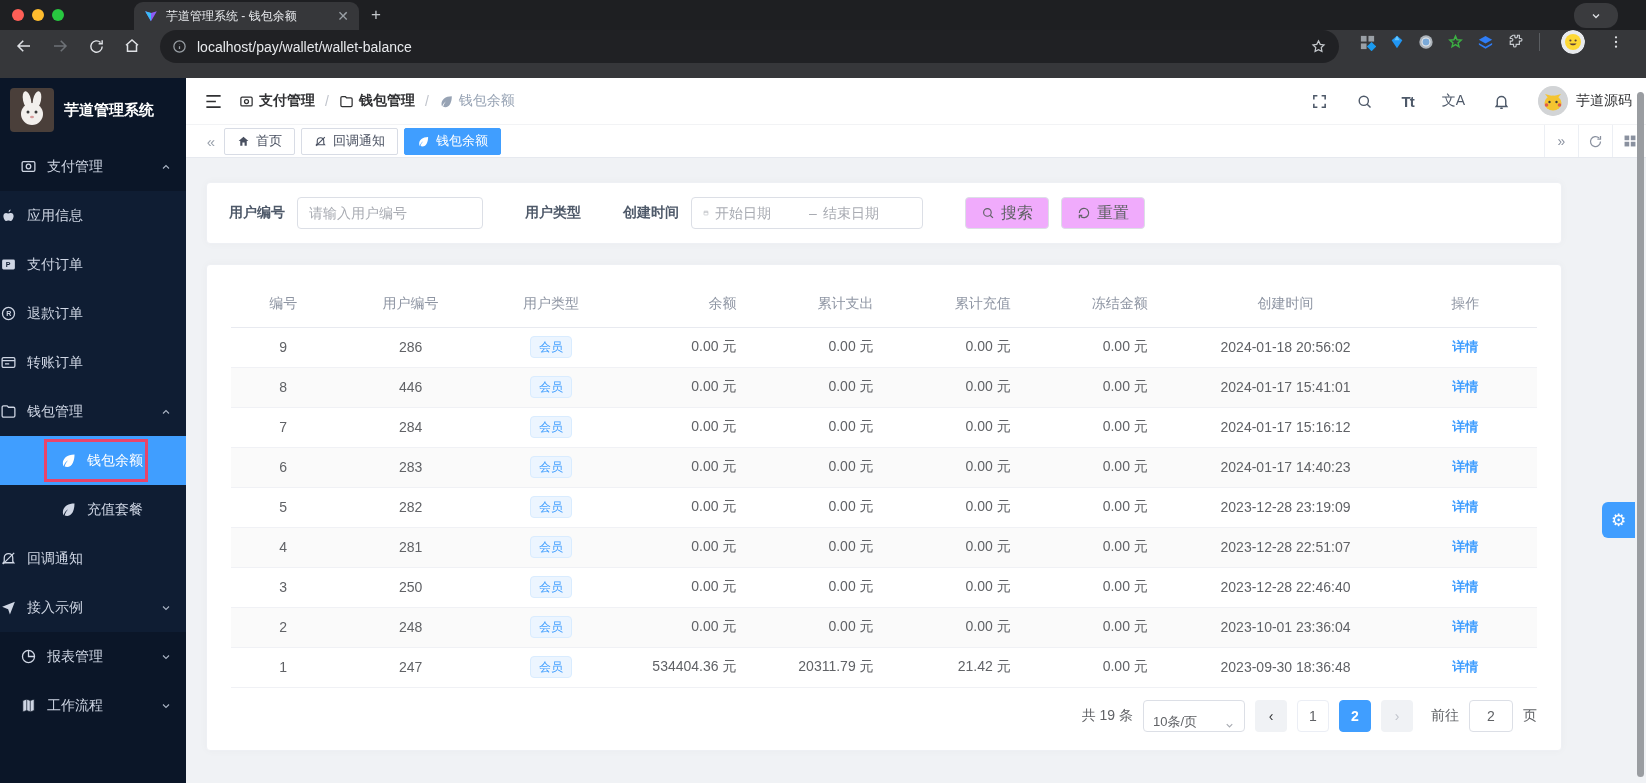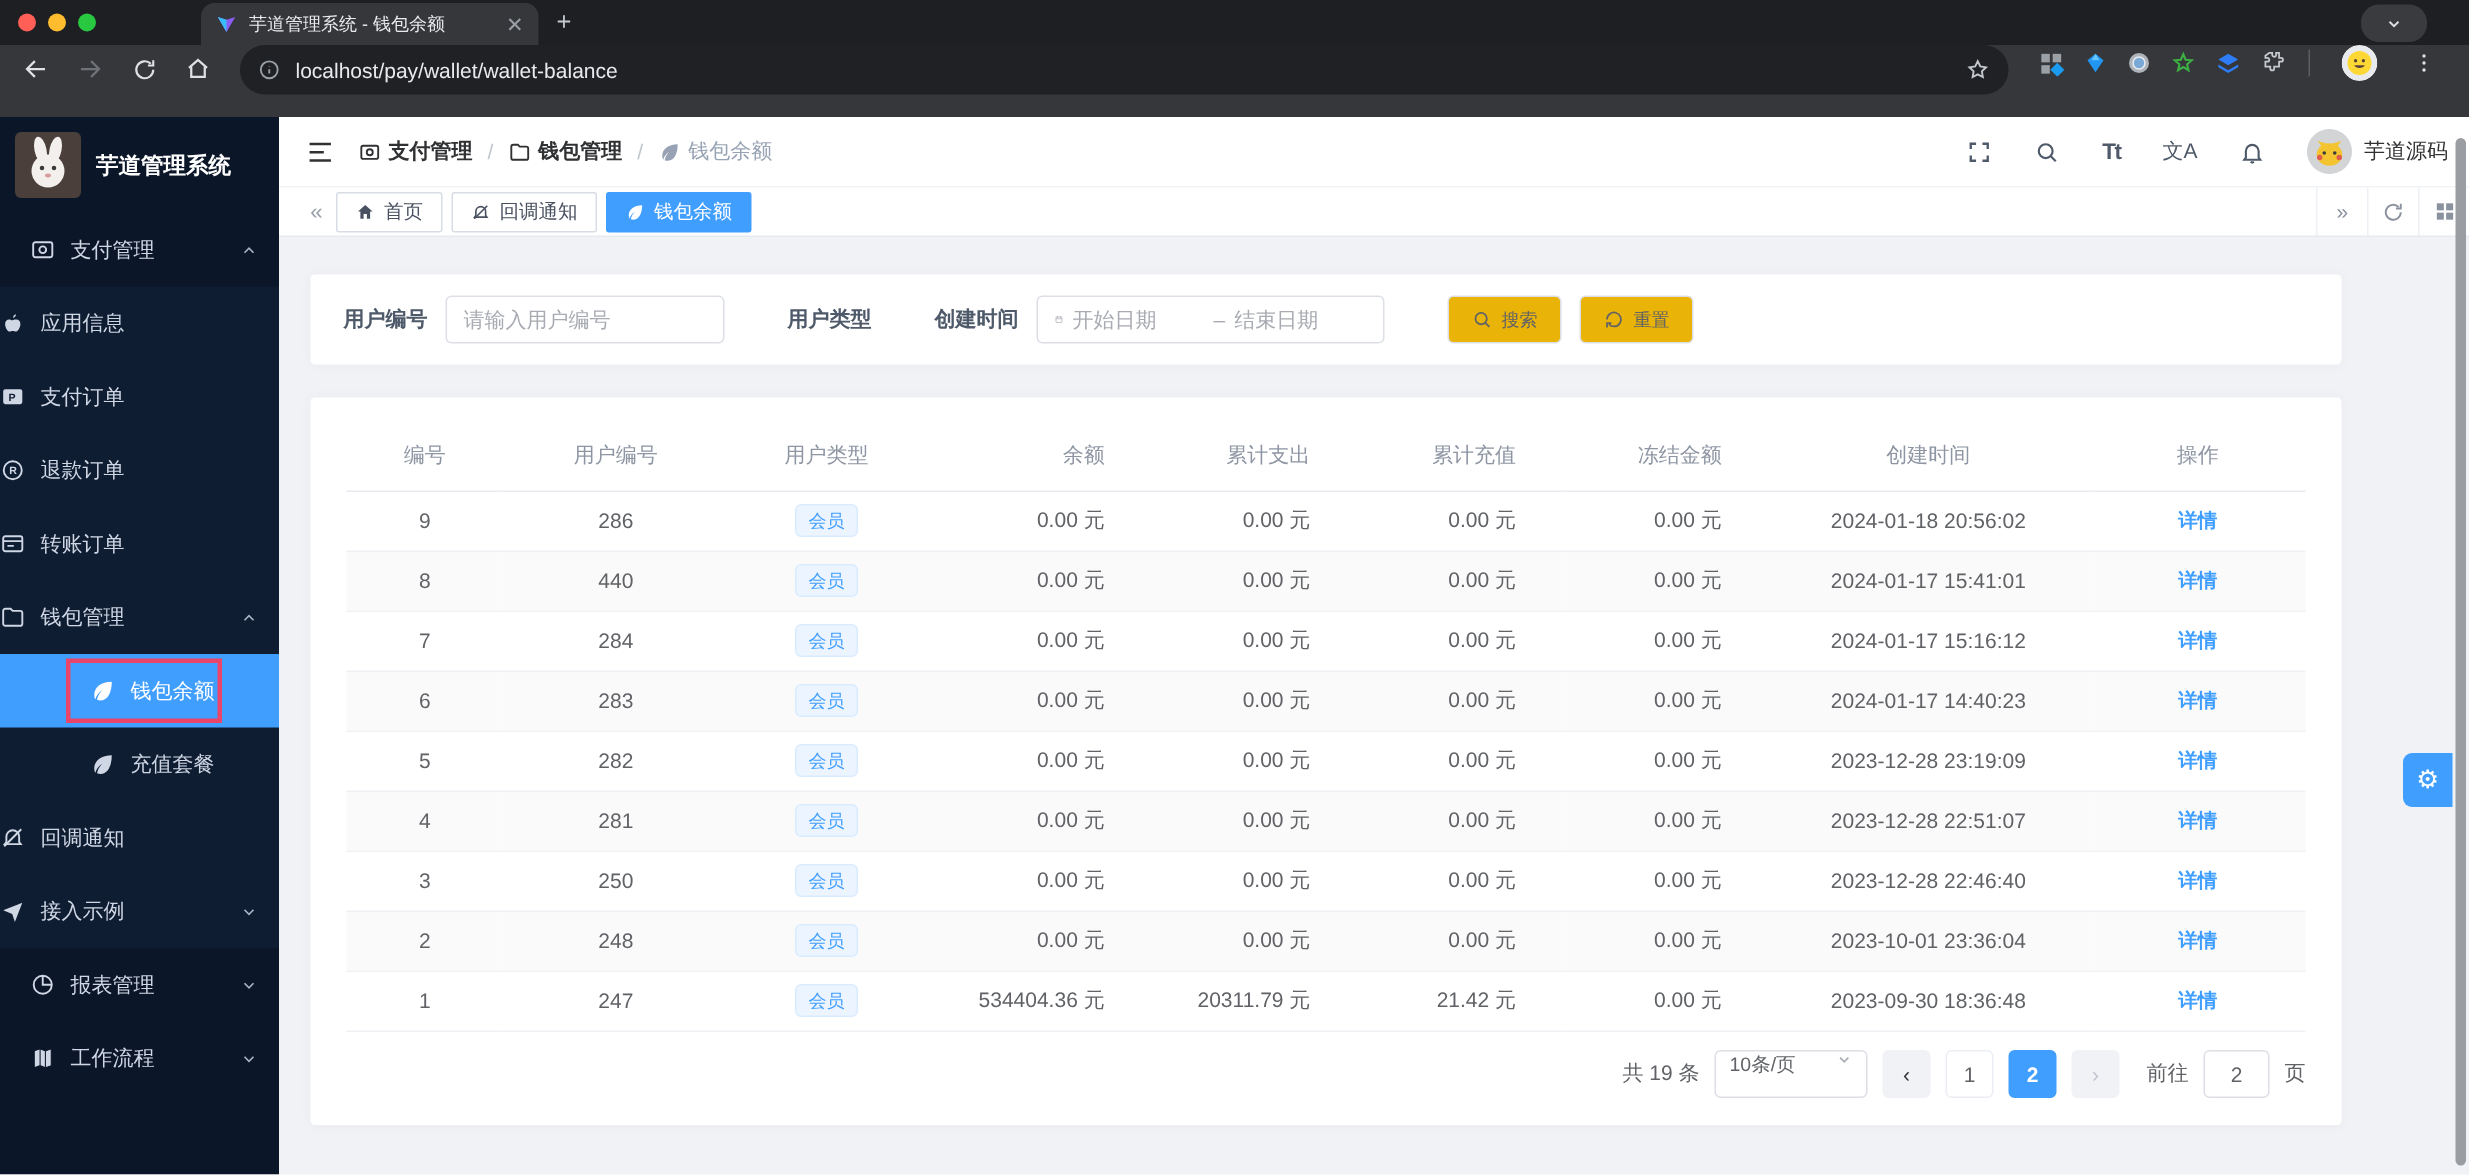--- a/index.html
+++ b/index.html
@@ -72,34 +72,34 @@
   .f-label { color:#4e5969; font-weight:bold; white-space:nowrap; }
   .gap30 { width:18px; }
   .f-input { height:32px; border:1px solid #dcdfe6; border-radius:4px; background:#fff; display:flex; align-items:center; padding:0 11px; gap:6px; }
   .f-input input { border:none; outline:none; width:100%; font-size:14px; color:#606266; font-family:inherit; background:transparent; }
   .f-input input::placeholder { color:#a8abb2; }
   .w-user { width:186px; }
   .w-type { width:222px; justify-content:space-between; }
   .w-date { width:232px; }
   .ph { color:#a8abb2; font-size:14px; white-space:nowrap; }
   .date-in { width:76px; }
-  .btn { height:32px; border:1px solid #dcdfe6; border-radius:4px; background:#eab308; color:#606266; display:flex; align-items:center; gap:6px; padding:0 15px; font-size:12px; cursor:pointer; white-space:nowrap; }
+  .btn { height:32px; border:1px solid #dcdfe6; border-radius:4px; background:#f0abfc; color:#606266; display:flex; align-items:center; gap:6px; padding:0 15px; font-size:16px; cursor:pointer; white-space:nowrap; }
 
   .table-card { padding:16px 24px 14px; }
   table { width:100%; border-collapse:collapse; table-layout:fixed; }
   th { color:#8e95a3; font-weight:normal; font-size:14px; height:46px; border-bottom:1px solid #e8eaf0; }
   td { color:#606266; font-size:14px; height:40px; border-bottom:1px solid #f0f1f5; }
   tr.striped td { background:#fafafa; }
   .ta-c { text-align:center; }
   .ta-r { text-align:right; padding-right:30px; }
   .tag { display:inline-block; background:#ecf5ff; border:1px solid #d9ecff; color:#409eff; font-size:12px; border-radius:4px; padding:2px 8px; line-height:16px; }
   .link { color:#409eff; font-weight:bold; font-size:13px; cursor:pointer;margin-top:28px; }
 
   .pagination { display:flex; align-items:center; justify-content:flex-end; gap:10px; padding:12px 0 4px; color:#606266; }
-  .psel { width:102px; height:32px; border:1px solid #dcdfe6; border-radius:4px; display:flex; align-items:flex-start; justify-content:space-between; padding:0 9px; color:#606266; font-size:13px; }
+  .psel { width:102px; height:32px; border:1px solid #dcdfe6; border-radius:4px; display:flex; align-items:flex-end; justify-content:space-between; padding:0 9px; color:#606266; font-size:13px; }
   .pbtn { width:32px; height:32px; border-radius:4px; display:flex; align-items:center; justify-content:center; font-size:14px; }
   .pprev { background:#f0f2f5; color:#303133; }
   .pnext { background:#f0f2f5; color:#c0c4cc; }
   .pnum { background:#fff; border:1px solid #ebeef5; color:#606266; }
   .pnum.active { background:#409eff; border-color:#409eff; color:#fff; font-weight:bold; }
   .goto-in { width:44px; height:32px; border:1px solid #dcdfe6; border-radius:4px; text-align:center; font-size:14px; color:#606266; outline:none; font-family:inherit; }
 
   .fab { position:absolute; right:11px; top:502px; width:33px; height:36px; background:#409eff; border-radius:6px 0 0 6px; color:#fff; display:flex; align-items:center; justify-content:center; font-size:17px; z-index:40; cursor:pointer; }
   .wscroll { position:absolute; right:2px; top:92px; bottom:6px; width:7px; background:#9a9da1; border-radius:4px; z-index:60; }
 </style>
@@ -553,21 +553,21 @@
               <td class="ta-c"><span class="tag">会员</span></td>
               <td class="ta-r">0.00 元</td>
               <td class="ta-r">0.00 元</td>
               <td class="ta-r">0.00 元</td>
               <td class="ta-r">0.00 元</td>
               <td class="ta-c">2024-01-18 20:56:02</td>
               <td class="ta-c"><span class="link">详情</span></td>
             </tr>
             <tr class="striped">
               <td class="ta-c">8</td>
-              <td class="ta-c">440</td>
+              <td class="ta-c">446</td>
               <td class="ta-c"><span class="tag">会员</span></td>
               <td class="ta-r">0.00 元</td>
               <td class="ta-r">0.00 元</td>
               <td class="ta-r">0.00 元</td>
               <td class="ta-r">0.00 元</td>
               <td class="ta-c">2024-01-17 15:41:01</td>
               <td class="ta-c"><span class="link">详情</span></td>
             </tr>
             <tr>
               <td class="ta-c">7</td>

